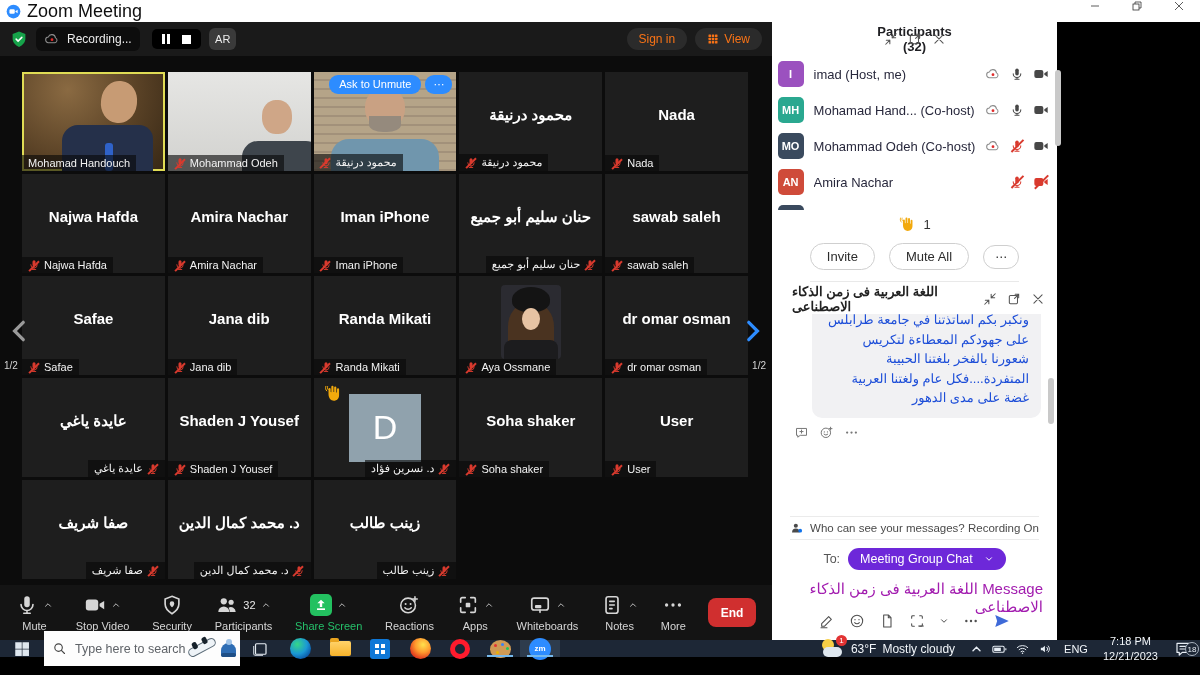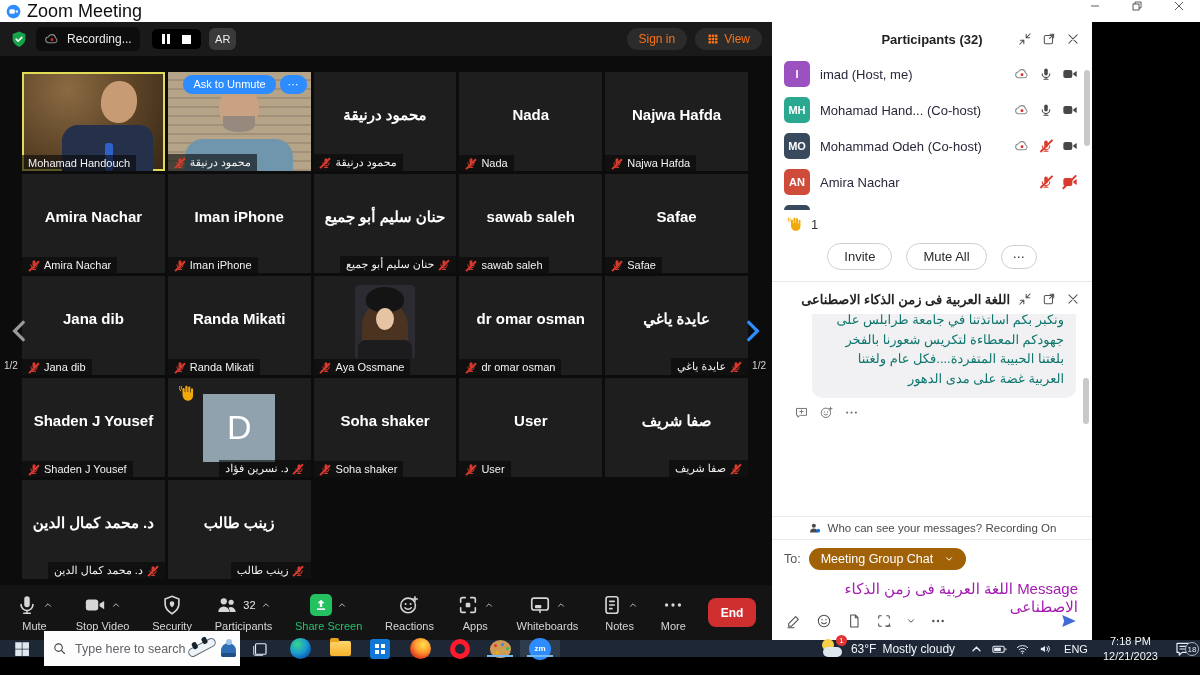--- a/index.html
+++ b/index.html
@@ -12,21 +12,21 @@
 
   
   .titlebar{height:22px;background:#fff;display:flex;align-items:center;padding-left:6px;}
   .win-title{font-size:18px;color:#0f0f0f;margin-left:6px;}
   .win-ctrls{margin-left:auto;display:flex;height:100%;}
   .win-ctrl{width:42px;display:flex;align-items:center;justify-content:center;color:#333;}
 
   
   .main{display:flex;height:618px;}
   .meeting{width:772px;background:#111;position:relative;display:flex;flex-direction:column;}
-  .panel{width:320px;background:#fff;display:flex;flex-direction:column;position:relative;}
+  .panel{width:285px;background:#fff;display:flex;flex-direction:column;position:relative;align-items:center;}
 
   
   .m-topbar{height:34px;display:flex;align-items:center;padding:0 10px;gap:8px;background:#1a1a1a;flex:0 0 auto;}
   .rec-pill{display:flex;align-items:center;background:#0d0d0d;border-radius:6px;padding:4px 8px;gap:7px;color:#a9a9a9;}
   .rec-label{font-size:12px;color:#ececec;}
   .rec-ctrl{display:flex;align-items:center;gap:12px;background:#000;border-radius:5px;padding:5px 10px;margin-left:4px;}
   .pause-ic{display:flex;gap:2.5px;}
   .pause-ic i{width:3px;height:10px;background:#fff;}
   .stop-ic{width:9px;height:9px;background:#fff;}
   .ar-btn{min-width:27px;height:22px;background:#3a3a3a;color:#ededed;font-size:11px;border-radius:6px;display:flex;align-items:center;justify-content:center;padding:0 4px;}
@@ -109,26 +109,26 @@
   .p-wave{padding:5px 14px 3px;display:flex;align-items:center;gap:7px;font-size:13px;color:#333;flex:0 0 auto;}
   .p-actions{display:flex;justify-content:center;align-items:center;gap:14px;padding:7px 0 11px;border-bottom:1px solid #e9e9e9;flex:0 0 auto;}
   .act-btn{border:1px solid #cfcfcf;border-radius:15px;padding:5px 16px;font-size:13px;color:#2b2b2b;background:#fff;}
   .act-more{border:1px solid #cfcfcf;border-radius:15px;padding:4px 11px;font-size:12px;color:#2b2b2b;background:#fff;display:flex;align-items:center;}
 
   
   .c-headbar{height:30px;display:flex;align-items:center;padding:0 12px;gap:8px;margin-top:2px;flex:0 0 auto;}
   .c-spacer{flex:1;}
   .c-title{font-weight:bold;font-size:13px;color:#222;}
   .c-msgs{flex:1;position:relative;overflow:hidden;padding:0 16px 0 14px;}
-  .bubble{margin-top:-14px;margin-left:26px;background:#f1f1f3;border-radius:10px;padding:10px 12px;font-size:13px;line-height:1.5;color:#0f766e;text-align:right;direction:rtl;}
+  .bubble{margin-top:-14px;margin-left:26px;background:#f1f1f3;border-radius:10px;padding:10px 12px;font-size:13px;line-height:1.5;color:#1d4ed8;text-align:right;direction:rtl;}
   .msg-acts{display:flex;gap:10px;margin:7px 0 0 8px;color:#777;}
   .cscroll{position:absolute;right:3px;top:64px;width:6px;height:46px;border-radius:3px;background:#c9c9c9;}
   .c-privacy{border-top:1px solid #ebebeb;border-bottom:1px solid #ebebeb;height:24px;display:flex;align-items:center;justify-content:center;gap:6px;font-size:11.5px;color:#4a4a4a;flex:0 0 auto;}
   .c-to{display:flex;align-items:center;gap:8px;padding:8px 12px 2px;font-size:12.5px;color:#555;flex:0 0 auto;}
-  .to-pill{background:#a16207;color:#fff;border-radius:13px;padding:4px 12px;font-size:12.5px;display:flex;align-items:center;gap:11px;}
+  .to-pill{background:#6d28d9;color:#fff;border-radius:13px;padding:4px 12px;font-size:12.5px;display:flex;align-items:center;gap:11px;}
   .to-pill .i10{color:#fff;}
   .c-input{padding:8px 14px 0;font-size:15px;color:#a21caf;direction:rtl;text-align:right;height:36px;flex:0 0 auto;}
   .c-tools{display:flex;align-items:center;gap:14px;padding:4px 14px 10px;color:#4f4f4f;flex:0 0 auto;}
   .send{margin-left:auto;color:#3f6ad8;}
 
   
   .taskbar{height:17px;background:#1d2736;display:flex;align-items:center;color:#fff;}
   .tb-start{width:44px;height:100%;display:flex;align-items:center;justify-content:center;}
   .tb-search{width:196px;height:35px;background:#fdfdfd;display:flex;align-items:center;padding:0 8px;gap:8px;position:relative;color:#555;overflow:hidden;}
   .tb-search-text{font-size:12.5px;color:#5f6368;white-space:nowrap;}
@@ -250,20 +250,33 @@
       <div class="video-area">
         <div class="tiles">
             <div class="tile active sc-office">
               <div class="p-torso"></div>
               <div class="p-head"></div>
               <div class="p-tie"></div>
               <div class="name-tag">
                 <span>Mohamad Handouch</span>
               </div>
             </div>
+            <div class="tile sc-light">
+              <div class="p-torso"></div>
+              <div class="p-head"></div>
+              <div class="name-tag">
+                <span class="off sm">
+                  <svg viewBox="0 0 24 24">
+                    <rect x="9" y="2.5" width="6" height="12" rx="3" fill="currentColor"></rect>
+                    <path d="M5.5 11.5a6.5 6.5 0 0 0 13 0M12 18v3M8.5 21h7" fill="none" stroke="currentColor" stroke-width="1.8" stroke-linecap="round"></path>
+                  </svg>
+                </span>
+                <span>Mohammad Odeh</span>
+              </div>
+            </div>
             <div class="tile sc-tan">
               <div class="p-torso"></div>
               <div class="p-head"></div>
               <div class="p-beard"></div>
               <div class="ask-row">
                 <span class="ask-btn">Ask to Unmute</span>
                 <span class="ask-more">⋯</span>
               </div>
               <div class="name-tag">
                 <span class="off sm">

